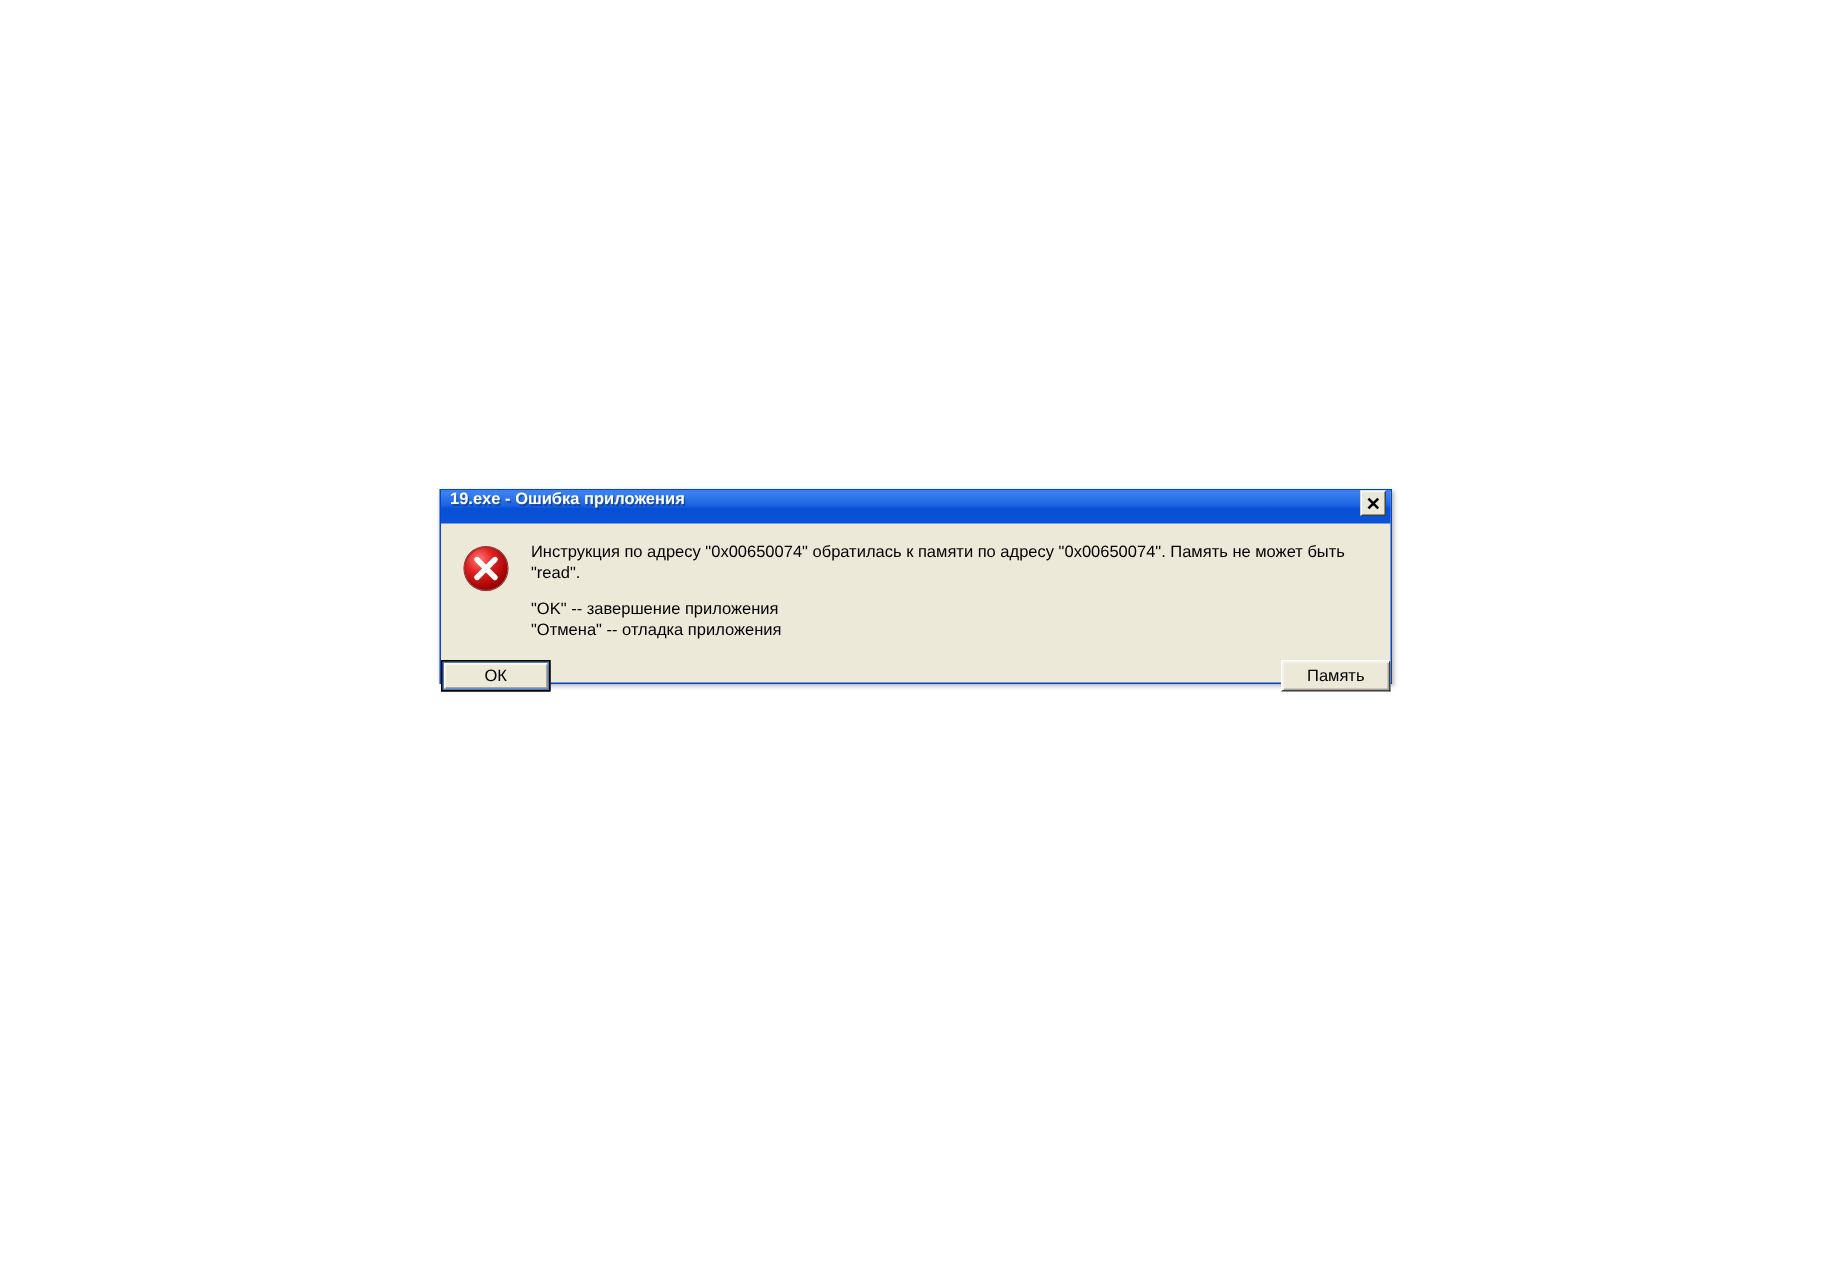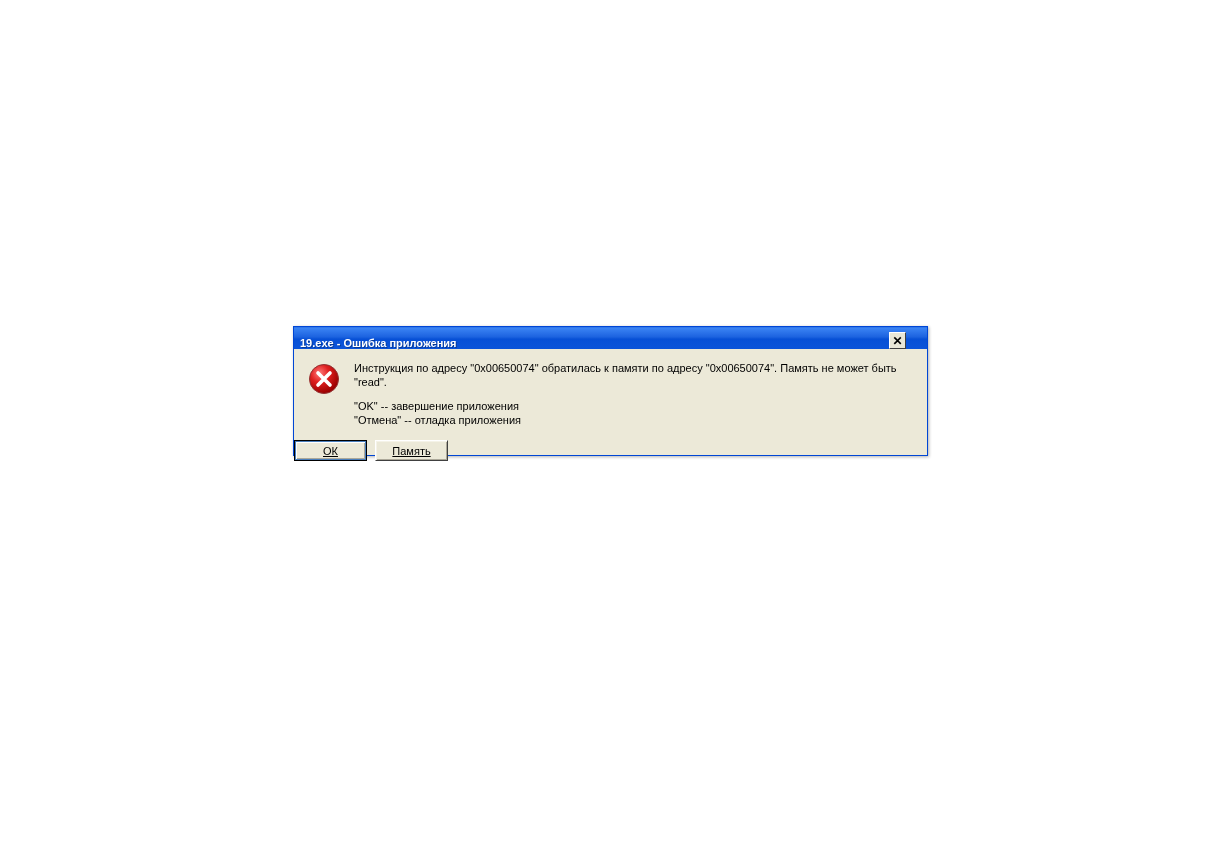--- a/index.html
+++ b/index.html
@@ -26,23 +26,23 @@
       box-shadow: 1px 1px 3px rgba(0,0,0,0.3);
     }
     .titlebar {
       height: 22px;
       background: linear-gradient(to bottom, #3a78f0 0%, #2b62db 50%, #1c4bc0 100%);
       background: linear-gradient(to right, #0a5de6 0%, #2d7eff 50%, #1f5fd8 100%);
       background: linear-gradient(180deg, #3a8cf5 0%, #1e5fd6 45%, #0a50d0 46%, #0a50d0 100%);
       background: linear-gradient(to bottom, #0058e4 0%, #3f8cf3 2%, #0855dd 45%, #0651d8 55%, #0651d8 100%);
       background: linear-gradient(to bottom, #1f66e0 0%, #3b84f4 4%, #1c63e0 45%, #0750d6 55%, #0b54d9 100%);
       display: flex;
-      align-items: flex-end;
+      align-items: flex-start;
       justify-content: space-between;
-      padding: 0 21px 0 6px;
+      padding: 0 3px 0 6px;
     }
     .titlebar-title {
       color: #ffffff;
       font-weight: bold;
       font-size: 11px;
       text-shadow: 1px 1px 0 rgba(0,0,0,0.3);
     }
     .close-btn {
       width: 17px;
       height: 17px;
@@ -79,24 +79,23 @@
       line-height: 14px;
     }
     .message-line1 {
       margin-bottom: 10px;
     }
     .message-line2, .message-line3 {
       line-height: 14px;
     }
     .button-row {
       display: flex;
-      justify-content: flex-start;
+      justify-content: space-between;
       gap: 8px;
       padding: 7px 0 10px 0;
-      text-decoration: underline;
     }
     .btn {
       width: 73px;
       height: 21px;
       background: #ece9d8;
       border: 1px solid #000000;
       border-top-color: #ffffff;
       border-left-color: #ffffff;
       border-right-color: #404040;
       border-bottom-color: #404040;

